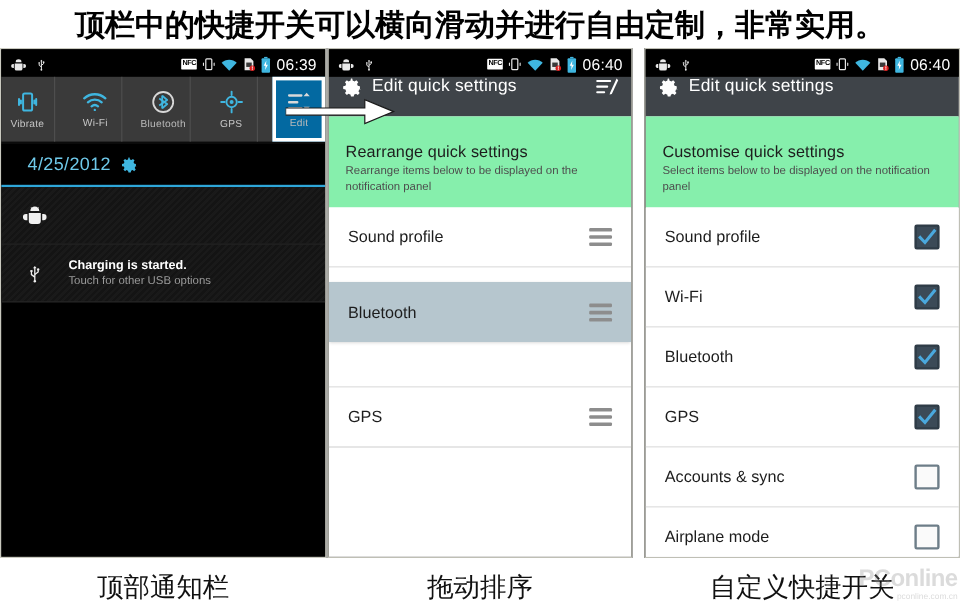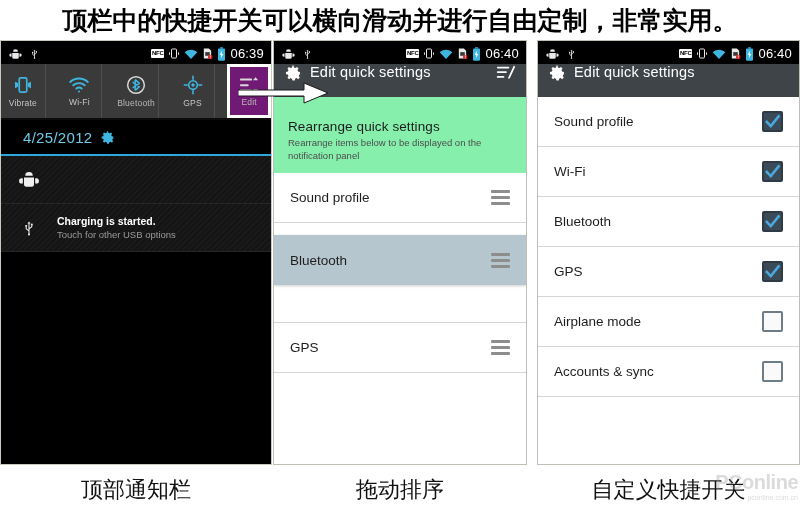--- a/index.html
+++ b/index.html
@@ -53,21 +53,21 @@
   }
   .qs-item {
     flex: 1 1 0; display: flex; flex-direction: column;
     align-items: center; justify-content: center; gap: 3px;
     border-right: 1px solid #4e4e4e; position: relative;
   }
   .qs-item:last-child { border-right: none; }
   .qs-label { font-size: 8.5px; color: #b9b9b9; letter-spacing: .2px; }
   .qs-item.on .qs-label { color: #c6c6c6; }
   .qs-edit {
-    background: #701a75; outline: 3px solid #ffffff; outline-offset: -3px;
+    background: #0369a1; outline: 3px solid #ffffff; outline-offset: -3px;
     z-index: 4;
   }
 
   
   .date-row {
     height: 36px; background: #000; display: flex; align-items: center;
     padding-left: 22px; gap: 8px;
     border-bottom: 2px solid #2ea6d8;
   }
   .date-text { color: #6fc9ea; font-size: 15px; letter-spacing: .3px; }
@@ -463,20 +463,24 @@
     </div>
 
     <div class="settings-body">
       <div class="set-header">
         <svg width="18" height="18" viewBox="0 0 24 24" fill="#ffffff">
             <path d="M12 8.3a3.7 3.7 0 1 0 0 7.4 3.7 3.7 0 0 0 0-7.4zm9.2 5.2.1-1.5-.1-1.5-2.4-.5a6.9 6.9 0 0 0-.8-2l1.4-2-2.1-2.1-2 1.4a6.9 6.9 0 0 0-2-.8L12.7 2h-1.4l-.6 2.5a6.9 6.9 0 0 0-2 .8l-2-1.4L4.6 6l1.4 2a6.9 6.9 0 0 0-.8 2L2.7 10.5 2.6 12l.1 1.5 2.5.6a6.9 6.9 0 0 0 .8 2l-1.4 2 2.1 2.1 2-1.4c.6.4 1.3.7 2 .8l.6 2.4h3l.6-2.4c.7-.2 1.4-.4 2-.8l2 1.4 2.1-2.1-1.4-2c.4-.6.6-1.3.8-2l2.4-.6z"></path>
           </svg>
         <span class="set-title">Edit quick settings</span>
       </div>
 
+      <div class="set-banner">
+        <div class="set-banner-title">Customise quick settings</div>
+        <div class="set-banner-sub">Select items below to be displayed on the notification panel</div>
+      </div>
 
       <div class="set-list">
         <div class="set-row">
           <span class="set-row-label">Sound profile</span>
           <span class="set-row-ctrl">
             <span class="cbox checked">
               <svg width="17" height="17" viewBox="0 0 24 24" fill="none" stroke="#4aa8dd" stroke-width="3.6" stroke-linecap="square">
                   <path d="M4 12.6 9.6 18.4 20.6 4.8"></path>
                 </svg>
             </span>
@@ -506,27 +510,27 @@
           <span class="set-row-label">GPS</span>
           <span class="set-row-ctrl">
             <span class="cbox checked">
               <svg width="17" height="17" viewBox="0 0 24 24" fill="none" stroke="#4aa8dd" stroke-width="3.6" stroke-linecap="square">
                   <path d="M4 12.6 9.6 18.4 20.6 4.8"></path>
                 </svg>
             </span>
           </span>
         </div>
         <div class="set-row">
+          <span class="set-row-label">Accounts &amp; sync</span>
+          <span class="set-row-ctrl">
+            <span class="cbox"></span>
+          </span>
+        </div>
+        <div class="set-row">
           <span class="set-row-label">Airplane mode</span>
-          <span class="set-row-ctrl">
-            <span class="cbox"></span>
-          </span>
-        </div>
-        <div class="set-row">
-          <span class="set-row-label">Accounts &amp; sync</span>
           <span class="set-row-ctrl">
             <span class="cbox"></span>
           </span>
         </div>
       </div>
     </div>
   </div>
 
   <svg class="callout-arrow" width="94" height="30" viewBox="0 0 94 30">
     <path d="M0 12h66V5l24 10-24 10v-7H0z" fill="#ffffff" stroke="#1a1a1a" stroke-width="1"></path>

